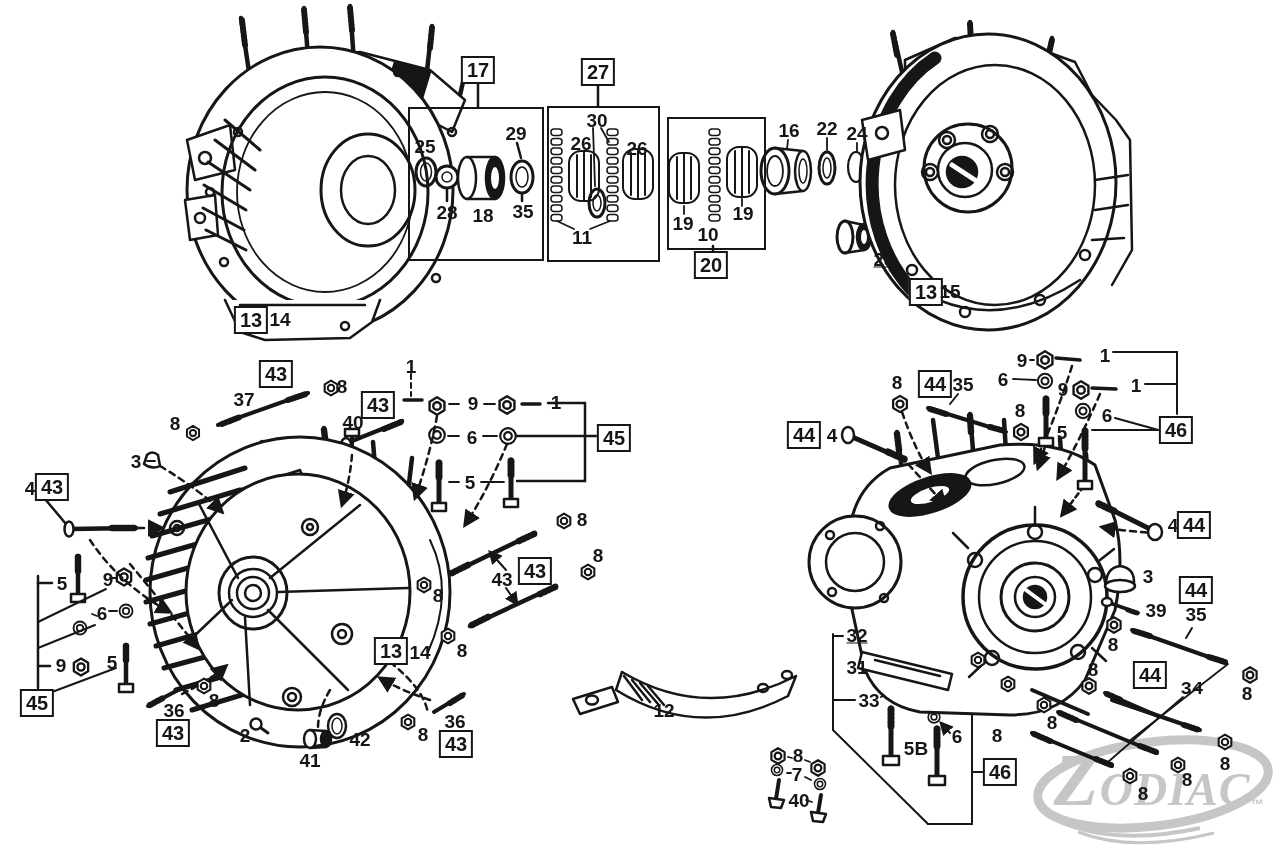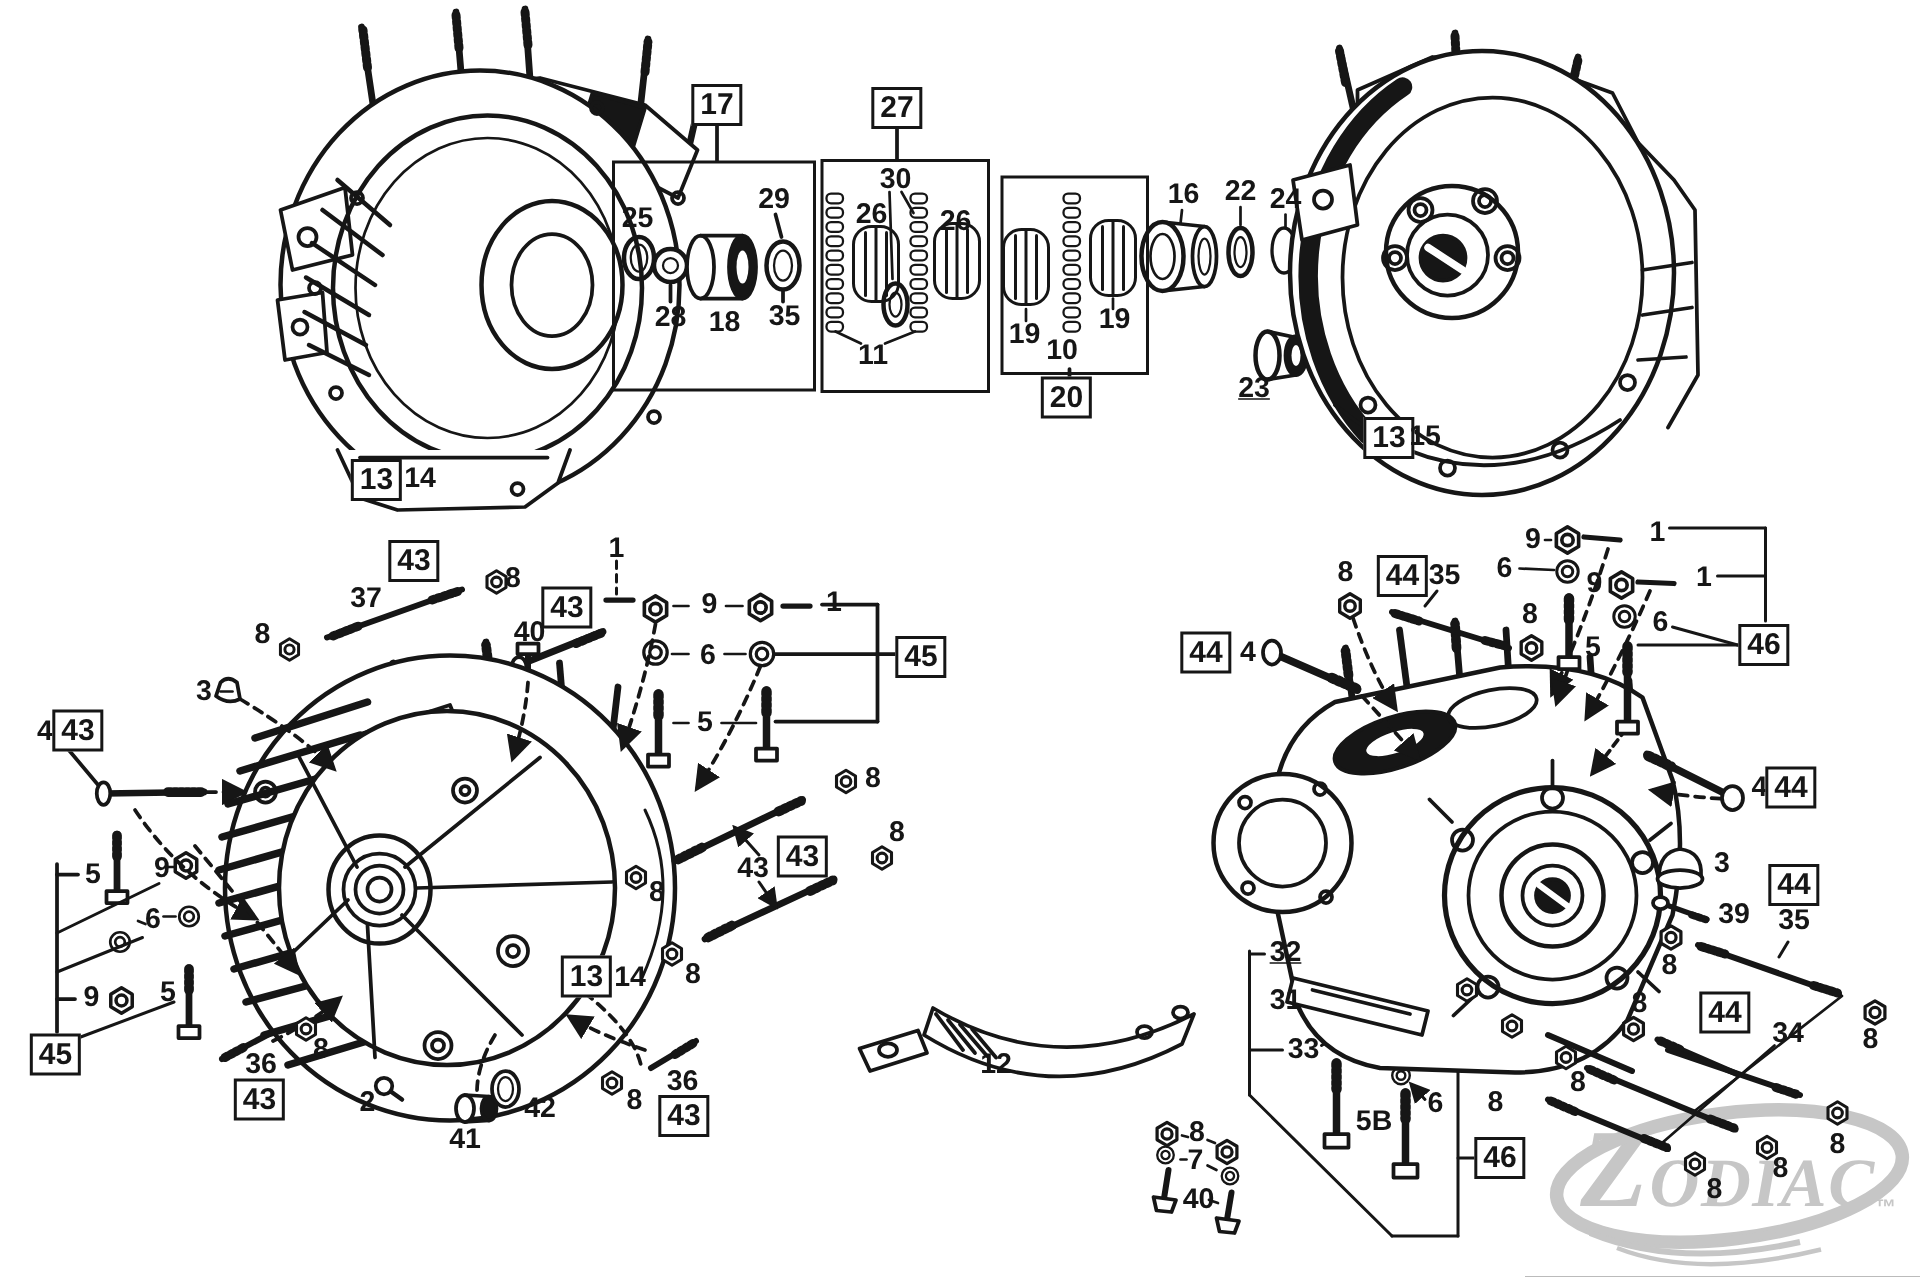--- a/index.html
+++ b/index.html
@@ -550,21 +550,21 @@
       <div class="co" style="left: 581px; top: 143px;">26</div>
       <div class="co" style="left: 637px; top: 148px;">26</div>
       <div class="co" style="left: 582px; top: 237px;">11</div>
       <div class="co" style="left: 683px; top: 223px;">19</div>
       <div class="co" style="left: 708px; top: 234px;">10</div>
       <div class="co" style="left: 743px; top: 213px;">19</div>
       <div class="co boxed" style="left: 711px; top: 265px;">20</div>
       <div class="co" style="left: 789px; top: 130px;">16</div>
       <div class="co" style="left: 827px; top: 128px;">22</div>
       <div class="co" style="left: 857px; top: 133px;">24</div>
-      <div class="co" style="left: 836px; top: 259px; text-decoration: underline;">23</div>
+      <div class="co" style="left: 884px; top: 259px; text-decoration: underline;">23</div>
       <div class="co boxed" style="left: 926px; top: 292px;">13</div>
       <div class="co" style="left: 950px; top: 291px; text-align: center;">15</div>
       <div class="co boxed" style="left: 276px; top: 374px;">43</div>
       <div class="co" style="left: 244px; top: 399px;">37</div>
       <div class="co" style="left: 342px; top: 386px;">8</div>
       <div class="co" style="left: 411px; top: 366px;">1</div>
       <div class="co boxed" style="left: 378px; top: 405px;">43</div>
       <div class="co" style="left: 353px; top: 422px;">40</div>
       <div class="co" style="left: 473px; top: 403px;">9</div>
       <div class="co" style="left: 556px; top: 402px;">1</div>
@@ -624,21 +624,21 @@
       <div class="co" style="left: 832px; top: 435px;">4</div>
       <div class="co" style="left: 1173px; top: 525px;">4</div>
       <div class="co boxed" style="left: 1194px; top: 525px;">44</div>
       <div class="co" style="left: 1148px; top: 576px;">3</div>
       <div class="co" style="left: 1156px; top: 610px;">39</div>
       <div class="co boxed" style="left: 1196px; top: 590px;">44</div>
       <div class="co" style="left: 1196px; top: 614px;">35</div>
       <div class="co" style="left: 1113px; top: 644px;">8</div>
       <div class="co" style="left: 1093px; top: 669px;">8</div>
       <div class="co boxed" style="left: 1150px; top: 675px;">44</div>
-      <div class="co" style="left: 1192px; top: 689px;">34</div>
+      <div class="co" style="left: 1192px; top: 689px; font-family: Liberation Mono, monospace;">34</div>
       <div class="co" style="left: 1247px; top: 693px;">8</div>
       <div class="co" style="left: 1052px; top: 722px;">8</div>
       <div class="co" style="left: 997px; top: 735px;">8</div>
       <div class="co" style="left: 1143px; top: 793px;">8</div>
       <div class="co" style="left: 1187px; top: 779px;">8</div>
       <div class="co" style="left: 1225px; top: 763px;">8</div>
     </div>
 </div>
 
 </body></html>

